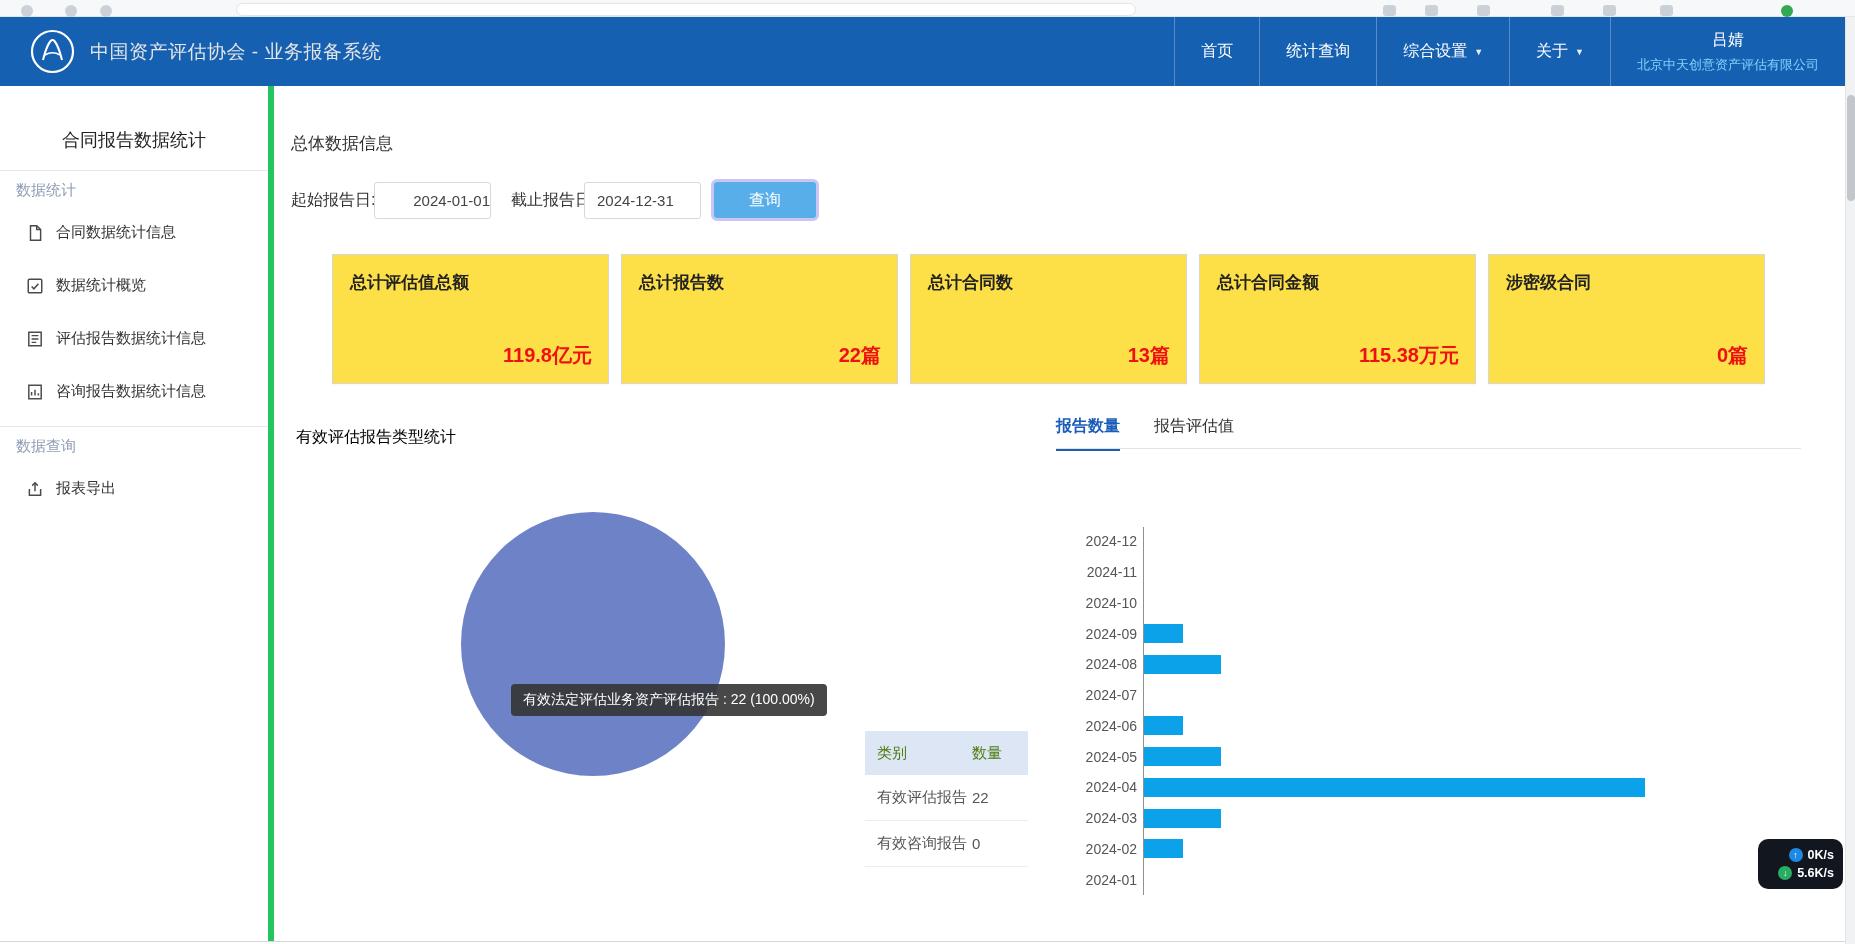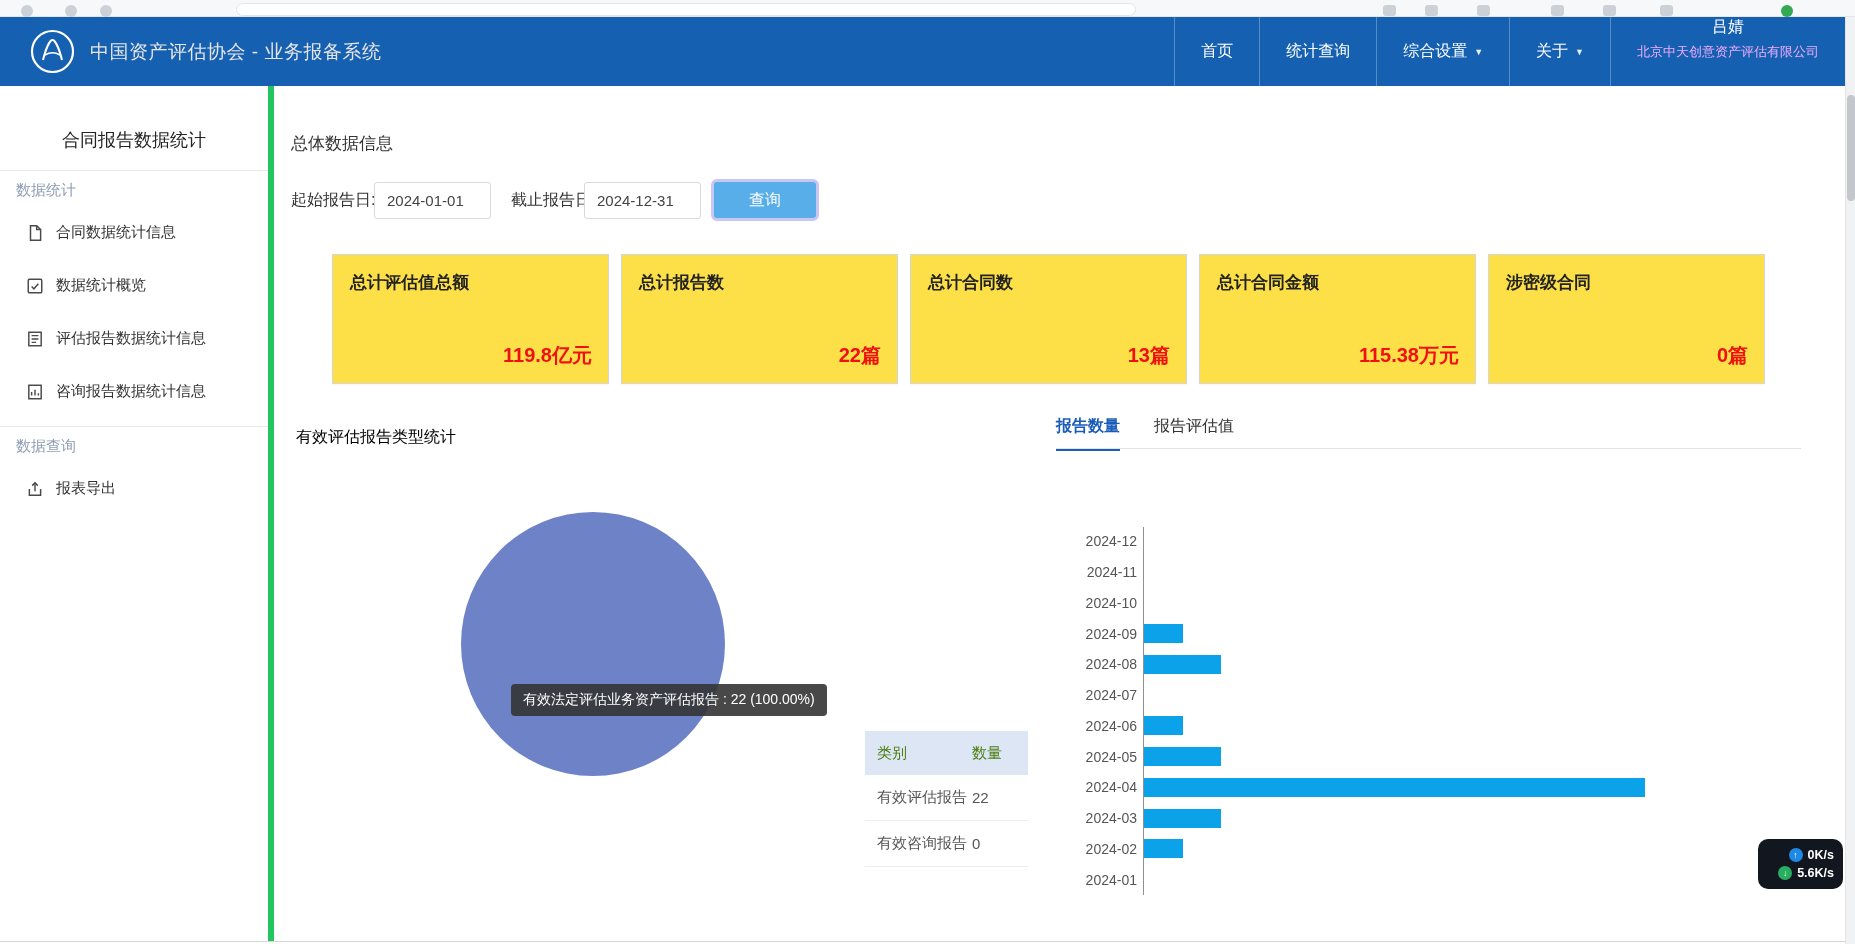--- a/index.html
+++ b/index.html
@@ -14,23 +14,23 @@
   .strip-icon.round { border-radius:50%; width:12px; height:12px; }
   .strip-icon.green { background:#34a853; }
 
   
   .app-header { position:absolute; top:17px; left:0; width:1845px; height:69px; background:#1660b2; }
   .logo-wrap { position:absolute; left:30px; top:12px; width:45px; height:45px; }
   .app-title { position:absolute; left:90px; top:0; height:57px; line-height:69px; color:#e5e5e5; font-size:19px; font-weight:500; letter-spacing:.5px; }
   .header-nav { position:absolute; right:0; top:0; height:69px; display:flex; align-items:stretch; }
   .nav-item { display:flex; align-items:center; padding:0 26px; color:#fff; font-size:16px; border-left:1px solid rgba(255,255,255,.28); cursor:pointer; white-space:nowrap; }
   .nav-caret { font-size:9px; margin-left:7px; color:#e8f0fa; }
-  .user-block { display:flex; flex-direction:column; justify-content:flex-start; align-items:center; gap:5px; padding:0 24px; border-left:1px solid rgba(255,255,255,.28); min-width:235px; cursor:pointer; }
+  .user-block { display:flex; flex-direction:column; justify-content:center; align-items:center; gap:5px; padding:6px 24px; border-left:1px solid rgba(255,255,255,.28); min-width:235px; cursor:pointer; }
   .user-name { color:#fff; font-size:16px; }
-  .user-company { color:#f0abfc; font-size:13px; white-space:nowrap; }
+  .user-company { color:#7dd3fc; font-size:13px; white-space:nowrap; }
 
   
   .sidebar { position:absolute; left:0; top:86px; width:274px; height:856px; border-right:6px solid #22c55e; background:#fff; }
   .sidebar-title { margin-top:42px; text-align:center; font-size:18px; color:#222; }
   .sb-divider { border:none; border-top:1px solid #e8e8e8; margin-top:18px; }
   .sb-section { padding:10px 16px 6px; color:#8e9cb3; font-size:15px; }
   .sb-item { display:flex; align-items:center; gap:12px; height:53px; padding-left:26px; font-size:15px; color:#333; cursor:pointer; }
   .sb-item svg { flex:0 0 auto; }
 
   
@@ -172,21 +172,21 @@
         <path d="M5.5 5L8 2.5 10.5 5" fill="none" stroke="#4a4a4a" stroke-width="1.3"></path>
         <path d="M3 8v5.5h10V8" fill="none" stroke="#4a4a4a" stroke-width="1.3"></path>
       </svg>
       <span>报表导出</span>
     </div>
   </div>
 
   <div class="main-title">总体数据信息</div>
 
   <div class="filter-label" style="left:291px">起始报告日:</div>
-  <input class="filter-input" style="left: 374px;" value="2024-01-01">
+  <input class="filter-input" style="left: 374px; text-align: right;" value="2024-01-01">
   <div class="filter-label" style="left:511px">截止报告日:</div>
   <input class="filter-input" style="left: 584px;" value="2024-12-31">
   <button class="query-btn">查询</button>
 
   <div class="cards">
     <div class="card">
       <div class="card-title">总计评估值总额</div>
       <div class="card-value">119.8亿元</div>
     </div>
     <div class="card">

